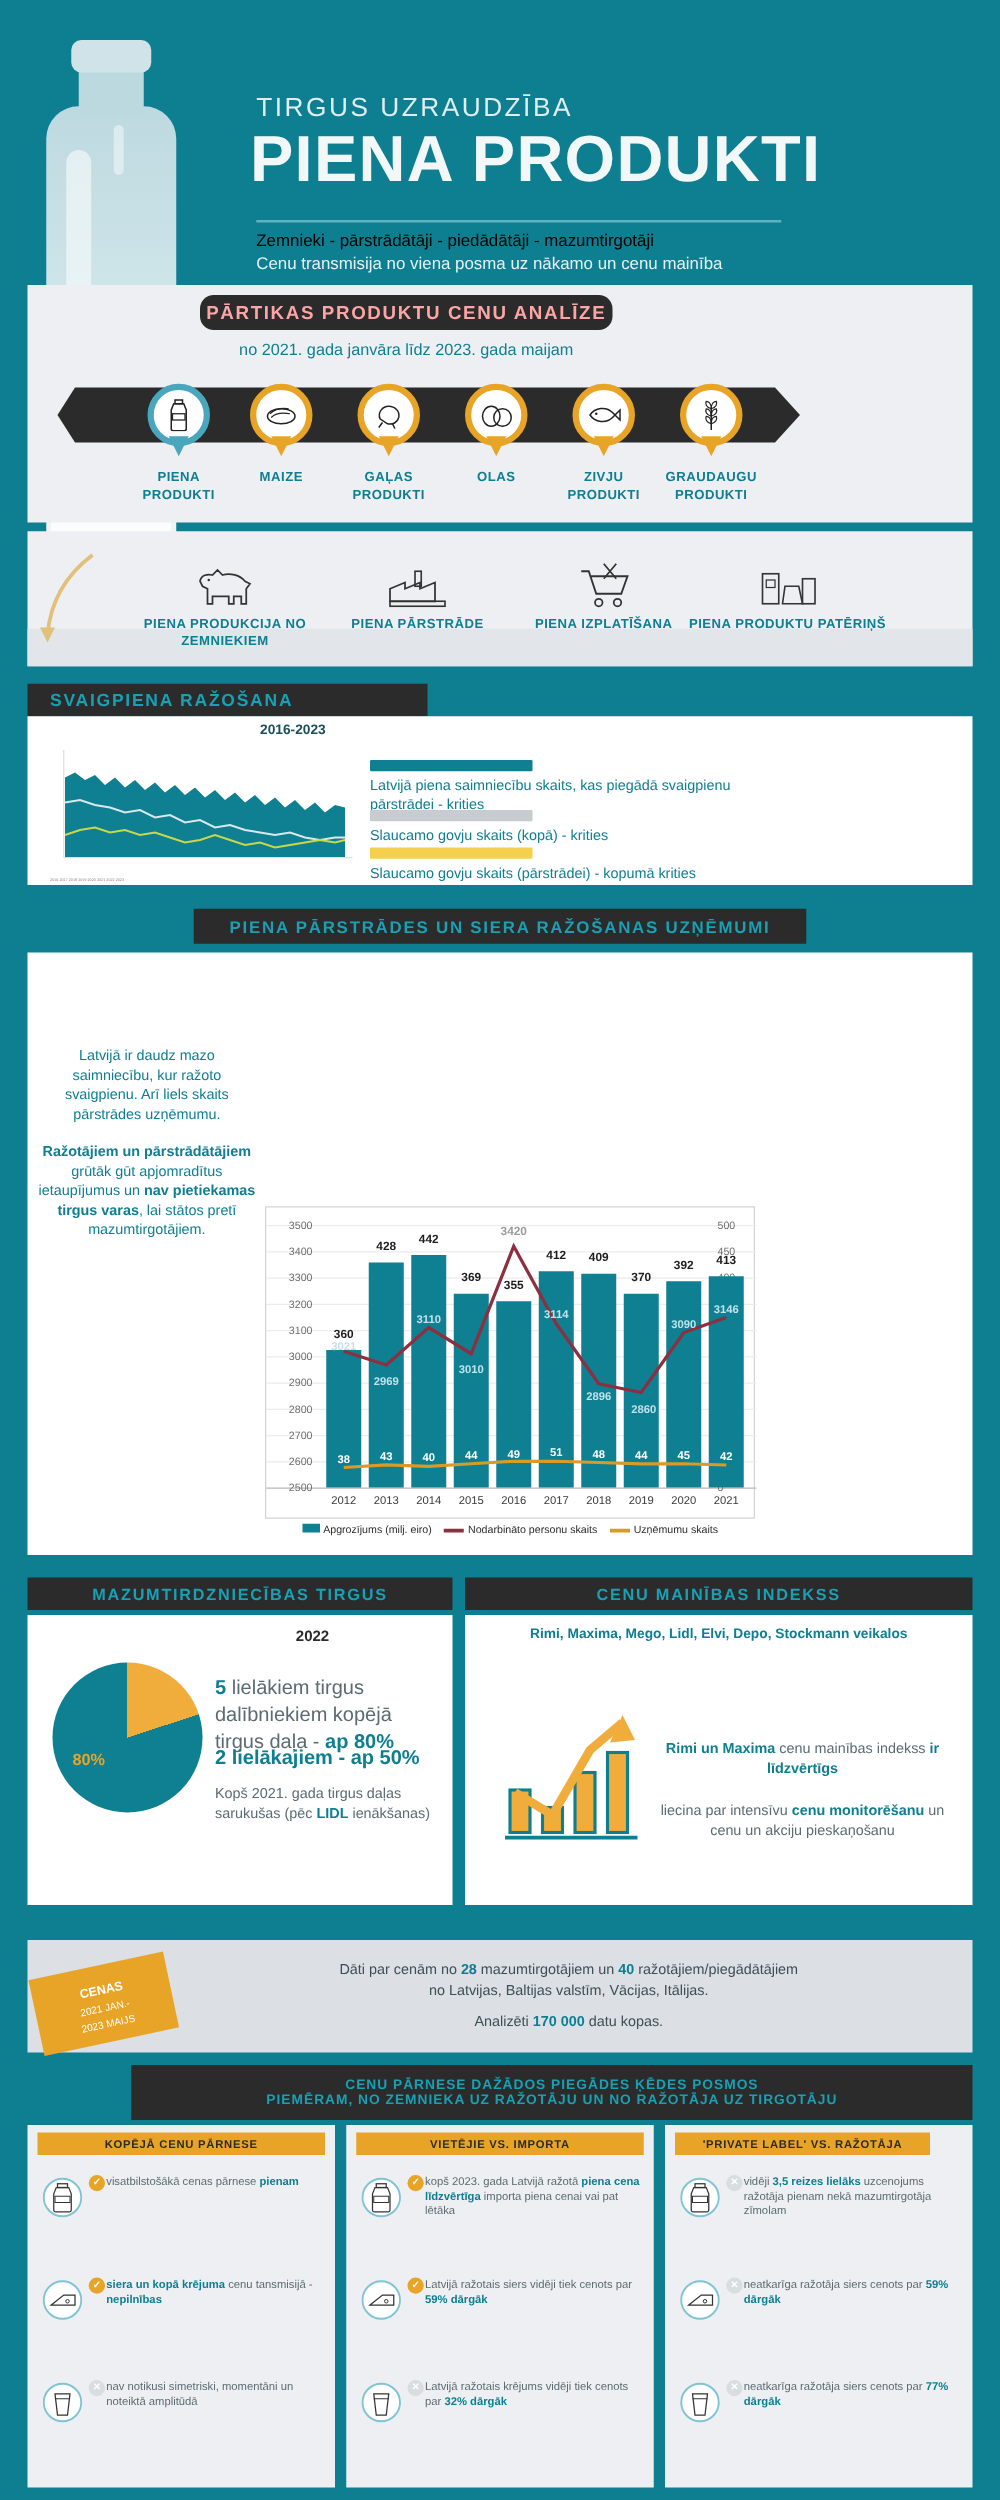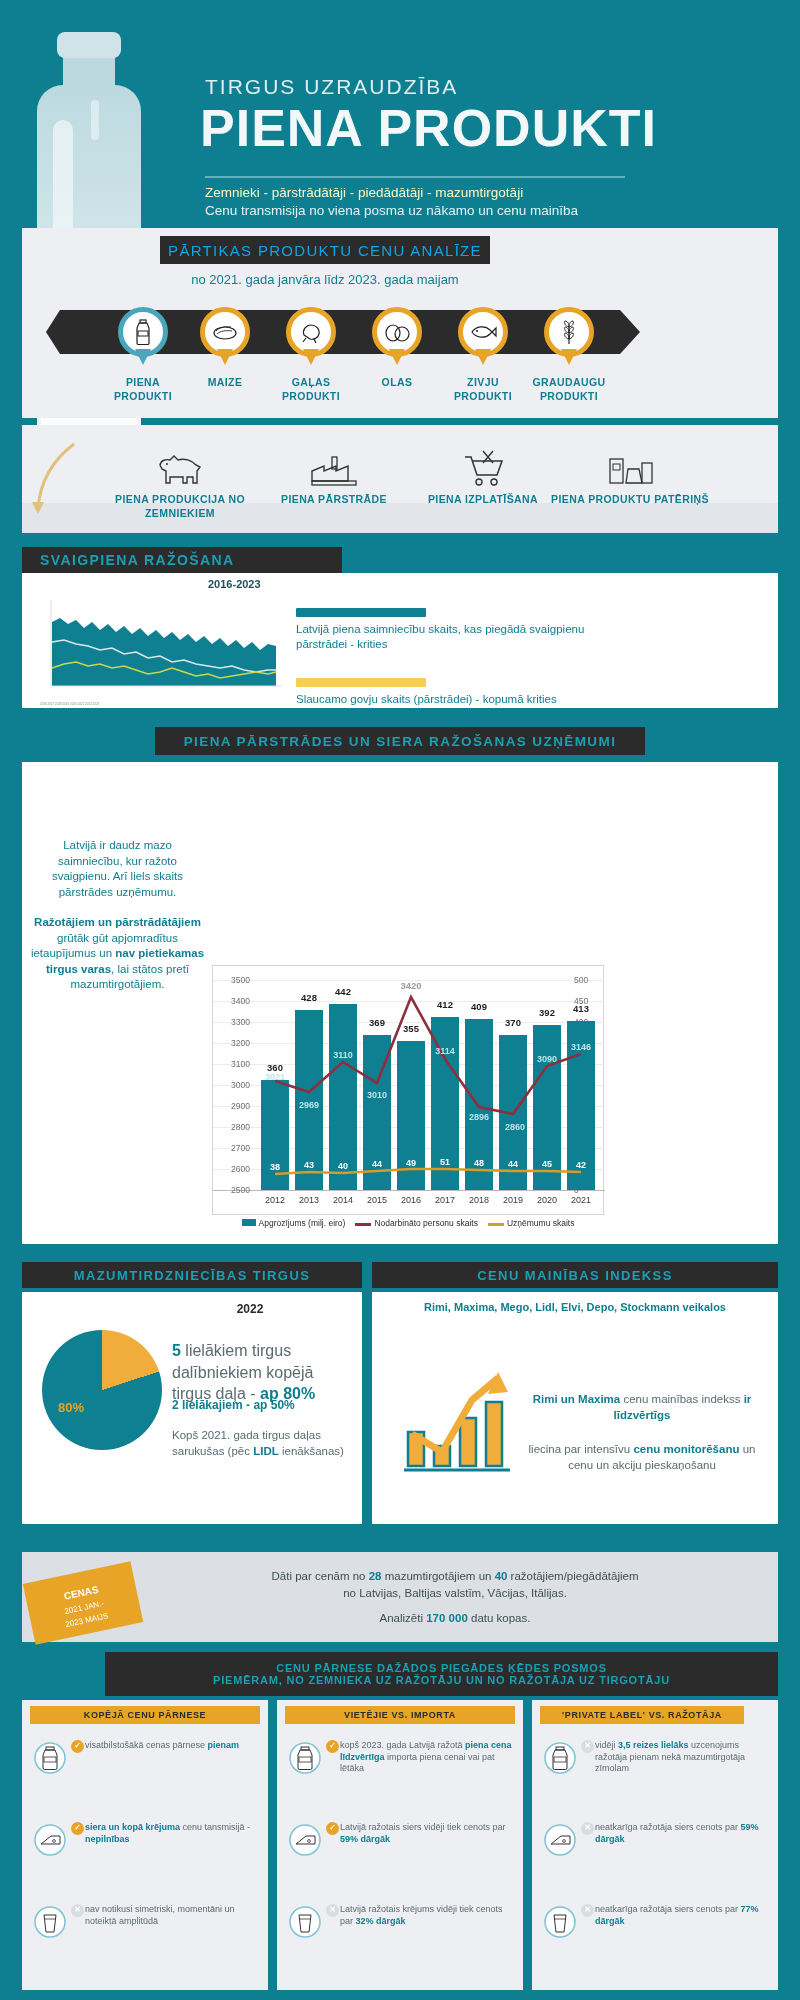--- a/index.html
+++ b/index.html
@@ -14,41 +14,41 @@
   .header { position:absolute; left:0; top:0; width:652px; height:280px;padding-left:24px; }
   .hdr-kicker {
     position:absolute; left:205px; top:75px; width:560px;
     color:#dfeef0; font-size:21px; letter-spacing:2px; font-weight:400;
   }
   .hdr-title {
     position:absolute; left:200px; top:98px; width:600px;
     color:#f2f7f8; font-size:52px; font-weight:bold; letter-spacing:1px;
   }
   .hdr-rule { position:absolute; left:205px; top:176px; width:420px; height:2px; background:#5fb3c1; }
-  .hdr-sub1 { position:absolute; left:205px; top:185px; color:#fef9c3; font-size:13.5px; }
+  .hdr-sub1 { position:absolute; left:205px; top:185px; color:#000000; font-size:13.5px; }
   .hdr-sub2 { position:absolute; left:205px; top:203px; color:#e6f3f5; font-size:13.5px; }
 
   
   .bottle { position:absolute; left:35px; top:30px; width:110px; height:460px; }
   .b-cap { position:absolute; left:22px; top:2px; width:64px; height:26px; border-radius:8px; background:#cfe3e8; }
   .b-neck{ position:absolute; left:28px; top:26px; width:52px; height:36px; background:#bcd9e0; }
   .b-body{ position:absolute; left:2px; top:55px; width:104px; height:400px; border-radius:26px 26px 14px 14px;
            background:linear-gradient(180deg,#bdd9e0 0%,#cfe5e9 38%,#e8eff1 60%,#f4f7f8 100%); }
   .b-milk{ position:absolute; left:6px; top:230px; width:96px; height:221px; border-radius:8px 8px 12px 12px;
            background:linear-gradient(180deg,#f2f6f7,#ffffff); }
   .b-shine{ position:absolute; left:18px; top:90px; width:20px; height:150px; border-radius:10px; background:rgba(255,255,255,.55); }
   .b-shine2{position:absolute; left:56px; top:70px; width:8px; height:40px; border-radius:4px; background:rgba(255,255,255,.45);}
   .b-bub{ position:absolute; border:3px solid #ffffff; border-radius:50%; }
   .b-foot{ position:absolute; left:2px; top:440px; width:104px; height:16px; border-radius:0 0 14px 14px; background:#bcd9e0; }
 
   
   .card-cat { position:absolute; left:22px; top:228px; width:756px; height:190px; background:#edeff2; }
   .banner-dark {
-    position:absolute; background:#2b2b2b; color:#0ea5e9; font-weight:normal; letter-spacing:1.3px;
-    display:flex; align-items:center; justify-content:center;
+    position:absolute; background:#2b2b2b; color:#fca5a5; font-weight:bold; letter-spacing:1.3px;
+    display:flex; align-items:center; justify-content:center;border-radius:11px;
   }
   .bnr-cat { left:160px; top:236px; width:330px; height:28px; font-size:15px; }
   .cat-period { position:absolute; left:160px; top:272px; width:330px; text-align:center; color:#0e7e91; font-size:13px; }
 
   .ribbon { position:absolute; left:60px; top:310px; width:560px; height:44px; background:#2b2b2b; }
   .ribbon:before{ content:""; position:absolute; left:-14px; top:0; border-top:22px solid transparent;border-bottom:22px solid transparent;border-right:14px solid #2b2b2b;}
   .ribbon:after { content:""; position:absolute; right:-20px; top:0; border-top:22px solid transparent;border-bottom:22px solid transparent;border-left:20px solid #2b2b2b;}
 
   .pin { position:absolute; width:50px; height:50px; }
   .pin .circ { position:absolute; inset:0; border-radius:50%; background:#fff; border:5px solid #e8a427; display:flex; align-items:center; justify-content:center;}
@@ -266,20 +266,26 @@
     <polyline points="14,74 26,70 38,68 50,72 62,70 74,74 86,72 98,76 110,80 122,78 134,74 146,78 158,82 170,80 182,84 194,82 206,80 218,78 230,80 238,78" fill="none" stroke="#c9d84a" stroke-width="1.6"></polyline>
     <line x1="13" y1="6" x2="13" y2="92" stroke="#ddd" stroke-width="1"></line>
     <line x1="13" y1="92" x2="244" y2="92" stroke="#ddd" stroke-width="1"></line>
   </svg>
   <div style="position:absolute;left:40px;top:702px;width:248px;height:8px;font-size:3px;color:#888;overflow:hidden;">2016 2017 2018 2019 2020 2021 2022 2023</div>
 
   <div class="lg-row" style="left:296px;top:608px;">
     <div>
       <div class="lg-bar" style="background:#0f7f92;"></div>
       <div class="lg-txt" style="width:310px;margin-top:5px;">Latvijā piena saimniecību skaits, kas piegādā svaigpienu pārstrādei - krities</div>
+    </div>
+  </div>
+  <div class="lg-row" style="left:296px;top:648px;">
+    <div>
+      <div class="lg-bar" style="background:#c8cbd0;"></div>
+      <div class="lg-txt" style="width:310px;margin-top:5px;">Slaucamo govju skaits (kopā) - krities</div>
     </div>
   </div>
   <div class="lg-row" style="left:296px;top:678px;">
     <div>
       <div class="lg-bar" style="background:#f5cf4e;"></div>
       <div class="lg-txt" style="width:330px;margin-top:5px;">Slaucamo govju skaits (pārstrādei) - kopumā krities</div>
     </div>
   </div>
 
   <div class="bnr-sec" style="left:155px;top:727px;width:490px;height:28px;font-size:13.5px;justify-content:center;padding-left:0;">PIENA PĀRSTRĀDES UN SIERA RAŽOŠANAS UZŅĒMUMI</div>
@@ -399,21 +405,21 @@
   <div class="bnr-sec" style="left:22px;top:1262px;width:340px;height:26px;font-size:13px;justify-content:center;padding-left:0;">MAZUMTIRDZNIECĪBAS TIRGUS</div>
   <div class="card-white" style="left:22px;top:1292px;width:340px;height:232px;"></div>
   <div style="position:absolute;left:150px;top:1302px;width:200px;text-align:center;color:#2b2b2b;font-weight:bold;font-size:12px;">2022</div>
 
   <div class="pie" style="left:42px;top:1330px;background:conic-gradient(#f0ad3c 0deg 72deg, #0f7f92 72deg 360deg);"></div>
   <div class="pie-pct" style="left:58px;top:1400px;">80%</div>
 
   <div style="position:absolute;left:172px;top:1340px;width:180px;color:#5b6b70;font-size:16px;line-height:1.35;">
     <b>5</b><span> lielākiem tirgus dalībniekiem kopējā tirgus daļa - </span><b>ap 80%</b>
   </div>
-  <div style="position:absolute;left:172px;top:1398px;width:180px;color:#0e7e91;font-size:12px;font-weight:bold;">2 lielākajiem - ap 50%</div>
+  <div style="position:absolute;left:172px;top:1398px;width:180px;color:#0e7e91;font-size:16px;font-weight:bold;">2 lielākajiem - ap 50%</div>
   <div style="position:absolute;left:172px;top:1428px;width:180px;color:#5b6b70;font-size:11.5px;line-height:1.35;">
     <span>Kopš 2021. gada tirgus daļas sarukušas (pēc </span><b>LIDL</b><span> ienākšanas)</span>
   </div>
 
   <div class="bnr-sec" style="left:372px;top:1262px;width:406px;height:26px;font-size:13px;justify-content:center;padding-left:0;">CENU MAINĪBAS INDEKSS</div>
   <div class="card-white" style="left:372px;top:1292px;width:406px;height:232px;"></div>
   <div style="position:absolute;left:402px;top:1300px;width:346px;text-align:center;color:#0e7e91;font-weight:bold;font-size:11px;line-height:1.35;">Rimi, Maxima, Mego, Lidl, Elvi, Depo, Stockmann veikalos</div>
 
   <svg style="position:absolute;left:398px;top:1360px;width:120px;height:120px;" viewBox="0 0 120 120">
     <rect x="10" y="72" width="16" height="34" fill="#f0ad3c" stroke="#0e7e91" stroke-width="2.5"></rect>

